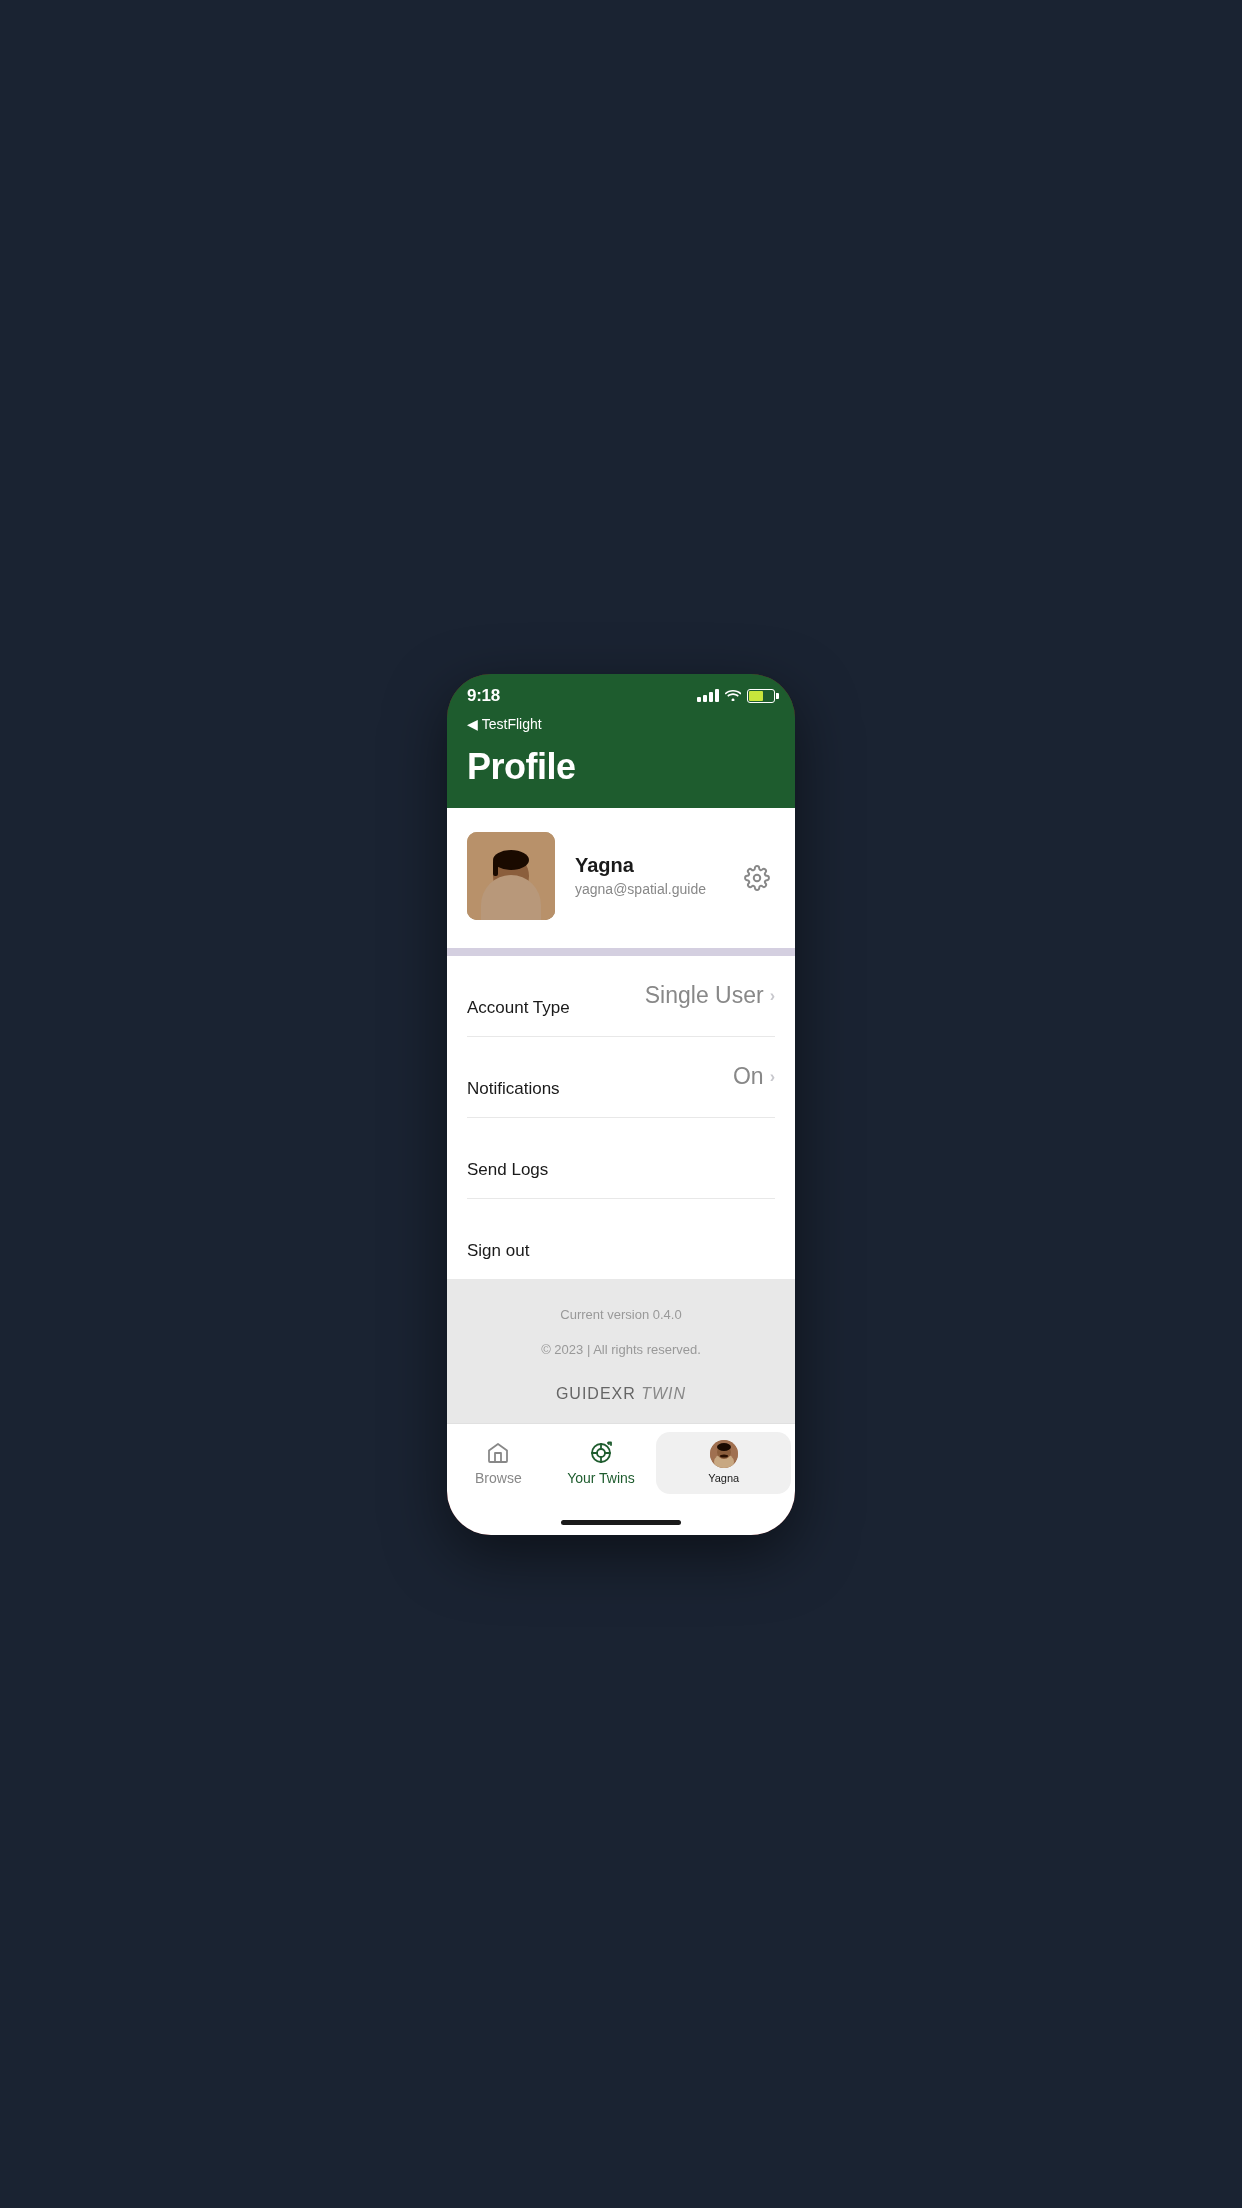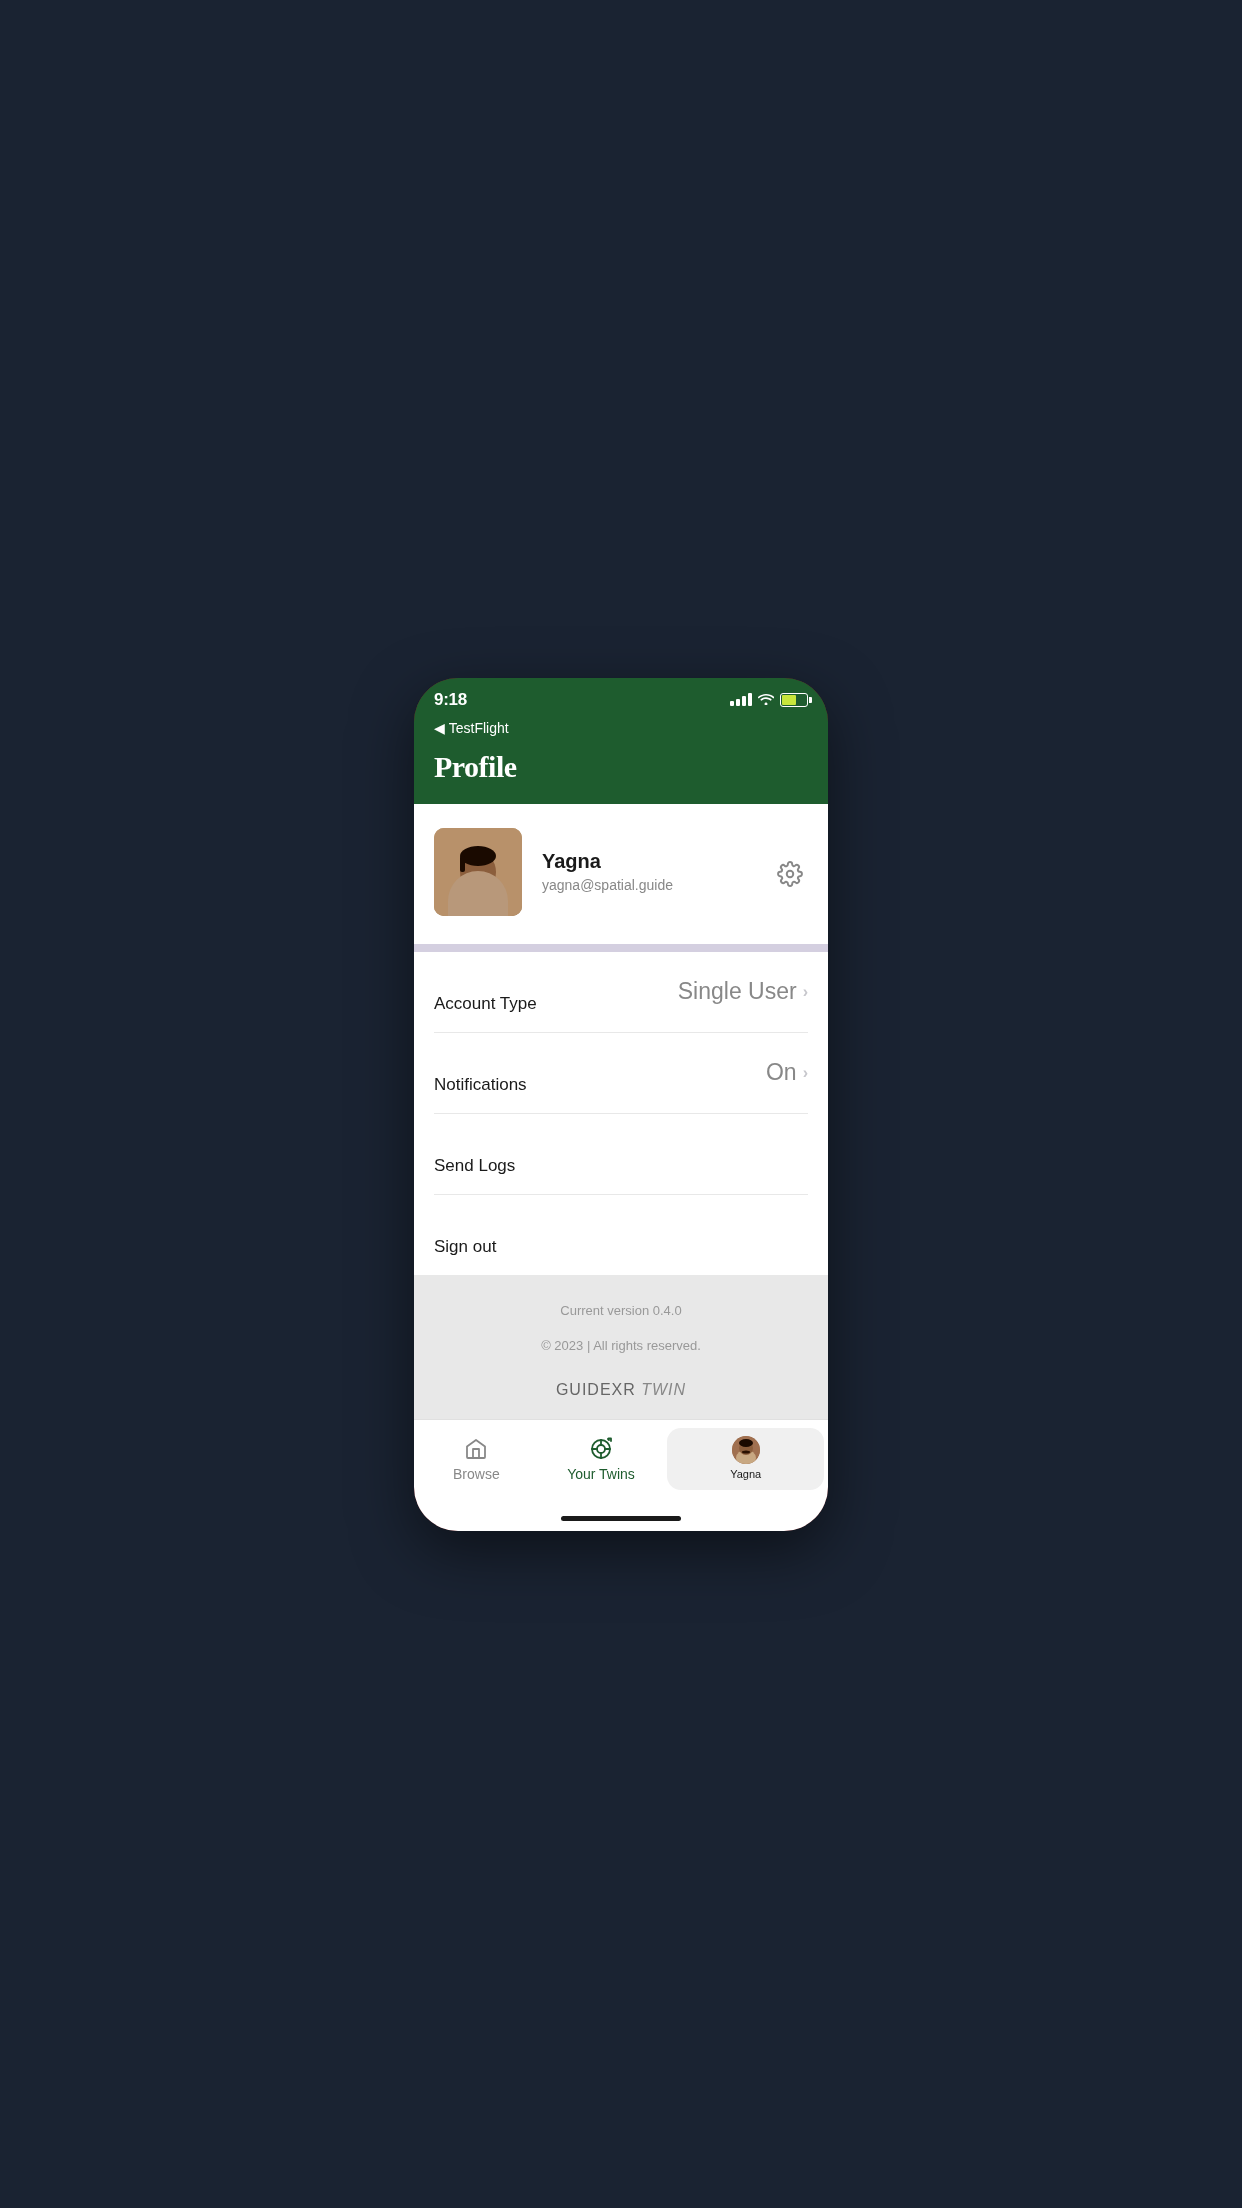--- a/index.html
+++ b/index.html
@@ -8,21 +8,21 @@
     body {
       background-color: #1a2332;
       display: flex;
       justify-content: center;
       align-items: center;
       min-height: 100vh;
       font-family: -apple-system, BlinkMacSystemFont, 'Helvetica Neue', Arial, sans-serif;
     }
 
     .phone-frame {
-      width: 414px;
+      width: 348px;
       min-height: 736px;
       background: #7f1d1d;
       border-radius: 44px;
       overflow: hidden;
       position: relative;
       box-shadow: 0 20px 60px rgba(0,0,0,0.5);
     }
 
     
     .status-bar {
@@ -113,24 +113,23 @@
     }
 
     
     .header {
       background: #1e5c2e;
       padding: 10px 20px 20px;
     }
 
     .header-title {
       color: white;
-      font-size: 30px;
+      font-size: 36px;
       font-weight: 700;
       letter-spacing: -0.5px;
-      font-family: Liberation Serif, serif;
     }
 
     
     .profile-section {
       background: white;
       padding: 24px 20px 28px;
       display: flex;
       align-items: center;
       gap: 20px;
       position: relative;

